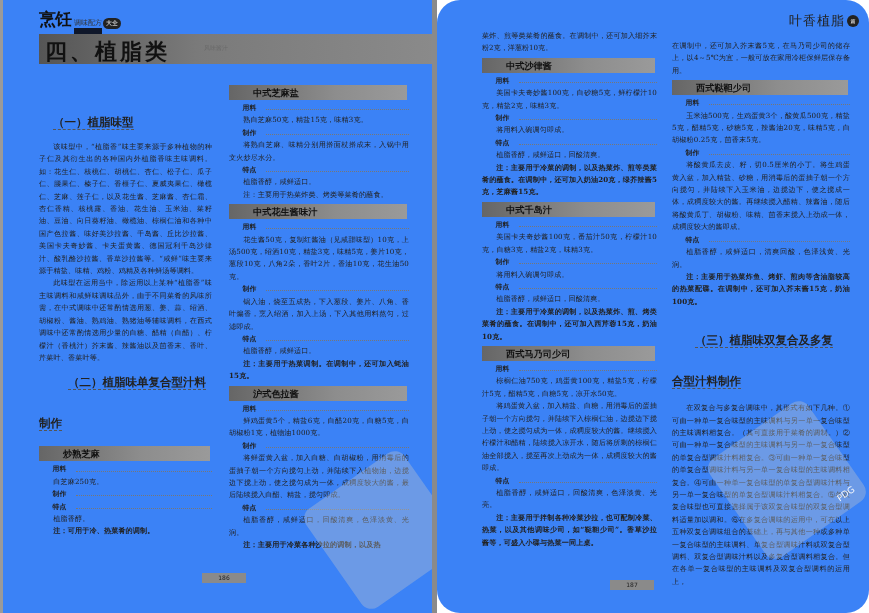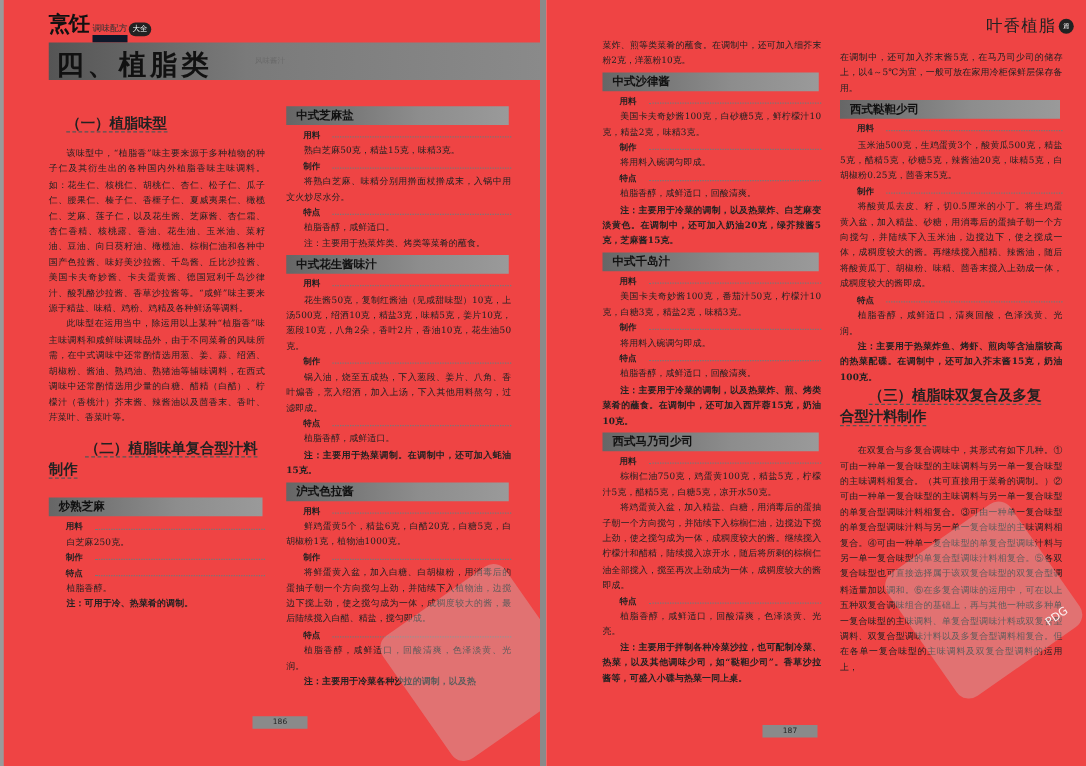--- a/index.html
+++ b/index.html
@@ -1,42 +1,42 @@
 <!DOCTYPE html>
 <html><head>
 <meta charset="utf-8">
 <style>
   * { box-sizing: border-box; margin: 0; padding: 0; }
   html, body { width: 869px; height: 613px; overflow: hidden; background: #ffffff; }
   body { font-family: "DejaVu Serif", "Liberation Serif", serif; color: #222; position: relative; }
 
-  .page { position: absolute; top: 0; height: 613px; background: #ef4444; overflow: hidden; }
+  .page { position: absolute; top: 0; height: 613px; background: #3b82f6; overflow: hidden; }
   .page-left { left: 0; width: 432px; border-left: 3px solid #9a9a9a; }
-  .page-right { left: 437px; width: 432px; }
+  .page-right { left: 437px; width: 432px; border-radius: 23px; }
   .spine { position: absolute; left: 432px; top: 0; width: 5px; height: 613px; background: #8a8a8a; }
 
   .col { position: absolute; font-size: 7.1px; line-height: 12.4px; }
   .p { text-indent: 2em; text-align: justify; letter-spacing: 0.15px; }
   .p-noind { text-align: justify; }
 
   .book-title { position: absolute; left: 36px; top: 8px; display: flex; align-items: baseline; }
   .book-title .big { font-family: "DejaVu Sans", sans-serif; font-weight: bold; font-size: 17px; color: #111; letter-spacing: -1px; }
   .book-title .small { font-size: 7px; color: #333; margin-left: 3px; border-bottom: 6px solid #0f172a; }
   .book-title .badge { font-size: 6px; background: #222; color: #fff; border-radius: 6px; padding: 1px 3px; margin-left: 1px; }
 
   .chapter-bar { position: absolute; left: 36px; top: 34px; width: 395px; height: 30px;
     background: linear-gradient(90deg, #555 0%, #7a7a7a 40%, #8a8a8a 100%); }
   .chapter-bar .title { position: absolute; left: 6px; top: 3px; font-family: "DejaVu Sans", sans-serif; font-weight: bold; font-size: 22px; color: #111; letter-spacing: 3px; }
   .chapter-bar .faint { position: absolute; left: 165px; top: 10px; font-size: 6px; color: #6a6a6a; }
 
-  .sec-title { font-family: "DejaVu Sans", sans-serif; font-weight: bold; color: #222; font-size: 11.5px; line-height: 17px; }
+  .sec-title { font-family: "DejaVu Sans", sans-serif; font-weight: bold; color: #222; font-size: 11.5px; line-height: 17px; margin-top: 24px; }
   .sec-title span.u { border-bottom: 1px dashed #555; }
 
   .recipe-bar { height: 15px; background: linear-gradient(90deg, #666 0%, #8d8d8d 60%, #9a9a9a 100%);
-    font-family: "DejaVu Sans", sans-serif; font-weight: bold; font-size: 9.2px; color: #111; padding-left: 8px; line-height: 15px; margin: 3px 2px 2px 0; }
+    font-family: "DejaVu Sans", sans-serif; font-weight: bold; font-size: 9.2px; color: #111; padding-left: 24px; line-height: 15px; margin: 3px 2px 2px 0; }
   .lbl { font-weight: bold; font-family: "DejaVu Sans", sans-serif; font-size: 6.8px; padding-left: 2em; display: flex; align-items: center; }
   .lbl .dots { flex: 1; border-bottom: 1px dotted #777; margin-left: 10px; height: 1px; margin-top: 3px; }
   .bold-note { font-weight: bold; }
 
   .page-num { position: absolute; width: 44px; height: 10px; background: #8a8a8a; font-size: 6px; font-family: "DejaVu Sans", sans-serif; color: #222; text-align: center; line-height: 10px; }
 
   .running-head { position: absolute; right: 10px; top: 12px; display: flex; align-items: center; }
   .running-head .t { font-family: "DejaVu Sans", sans-serif; font-size: 13px; color: #222; letter-spacing: 1px; }
   .running-head .dot { width: 12px; height: 12px; border-radius: 50%; background: #222; margin-left: 2px; font-size: 5px; color: #fff; text-align: center; line-height: 12px; }
 
@@ -171,21 +171,21 @@
     <div class="lbl">
         <span>制作</span>
         <span class="dots"></span>
       </div>
     <p class="p">将用料入碗调匀即成。</p>
     <div class="lbl">
         <span>特点</span>
         <span class="dots"></span>
       </div>
     <p class="p">植脂香醇，咸鲜适口，回酸清爽。</p>
-    <p class="p bold-note">注：主要用于冷菜的调制，以及热菜炸、白芝麻变淡黄色。在调制中，还可加入奶油20克，绿芥辣酱5克，芝麻酱15克。</p>
+    <p class="p bold-note">注：主要用于冷菜的调制，以及热菜炸、煎等类菜肴的蘸食。在调制中，还可加入奶油20克，绿芥辣酱5克，芝麻酱15克。</p>
 
     <div class="recipe-bar">中式千岛汁</div>
     <div class="lbl">
         <span>用料</span>
         <span class="dots"></span>
       </div>
     <p class="p">美国卡夫奇妙酱100克，番茄汁50克，柠檬汁10克，白糖3克，精盐2克，味精3克。</p>
     <div class="lbl">
         <span>制作</span>
         <span class="dots"></span>

